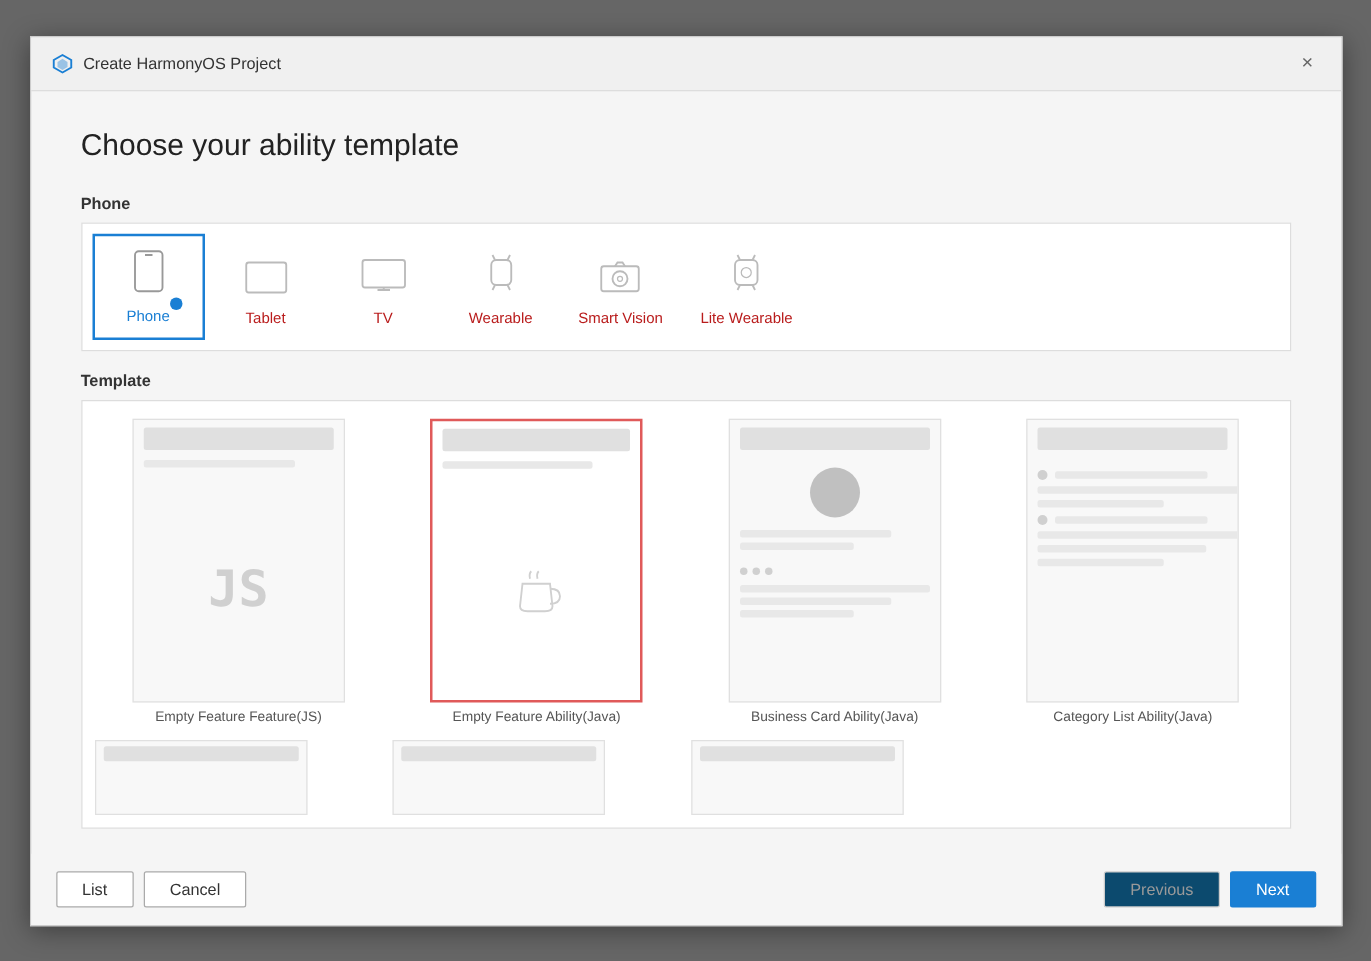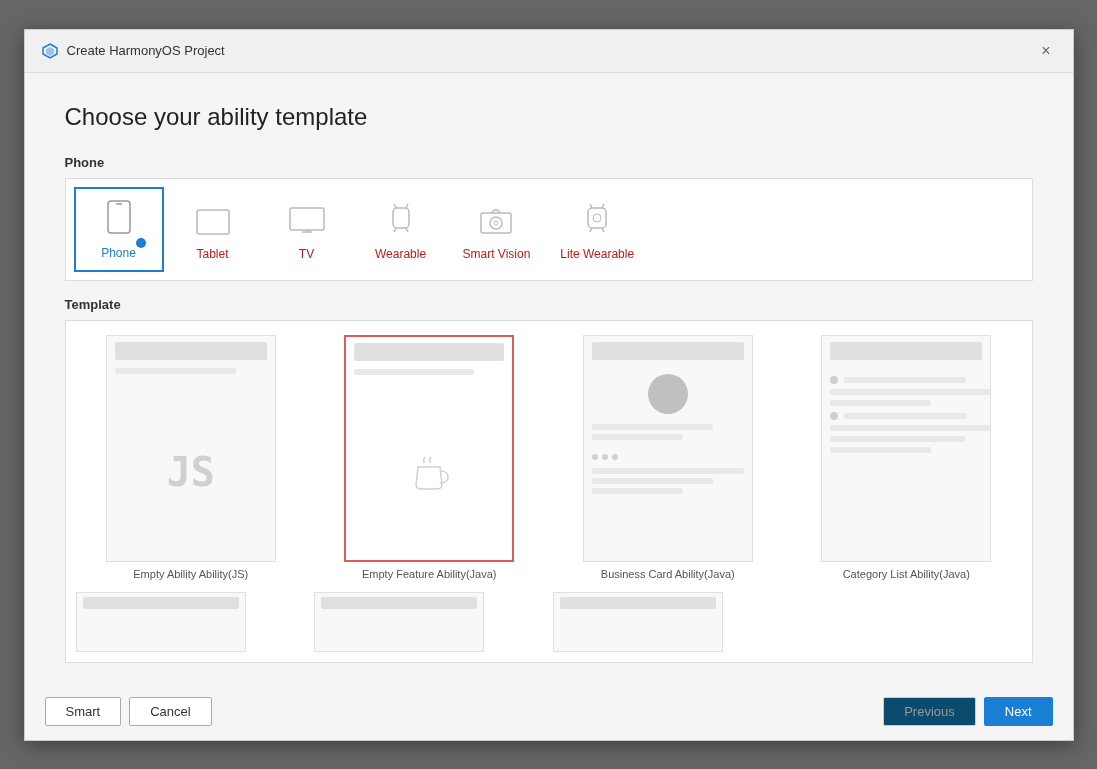--- a/index.html
+++ b/index.html
@@ -380,21 +380,21 @@
       <div class="template-grid">
 
         <div class="template-item">
           <div class="template-preview">
             <div class="mock-header"></div>
             <div class="mock-body-lines">
               <div class="mock-line medium"></div>
             </div>
             <div class="mock-js-icon" style="color:#d0d0d0; font-size:40px; font-family:monospace; font-weight:bold;">JS</div>
           </div>
-          <span class="template-label">Empty Ability Ability(JS)</span>
+          <span class="template-label">Empty Feature Feature(JS)</span>
         </div>
 
         <div class="template-item selected">
           <div class="template-preview" style="border:2px solid #e05a5a;">
             <div class="mock-header"></div>
             <div class="mock-body-lines">
               <div class="mock-line medium"></div>
             </div>
             <div class="mock-coffee">
               <svg width="50" height="50" viewBox="0 0 50 50" fill="none">
@@ -474,21 +474,21 @@
         </div>
         <div>
           
         </div>
       </div>
     </div>
   </div>
 
   <div class="footer">
     <div class="footer-left">
-      <button class="btn btn-default">Smart</button>
+      <button class="btn btn-default">List</button>
       <button class="btn btn-default">Cancel</button>
     </div>
     <div class="footer-right">
       <button class="btn btn-disabled">Previous</button>
       <button class="btn btn-primary">Next</button>
     </div>
   </div>
 </div>
 
 </body></html>

